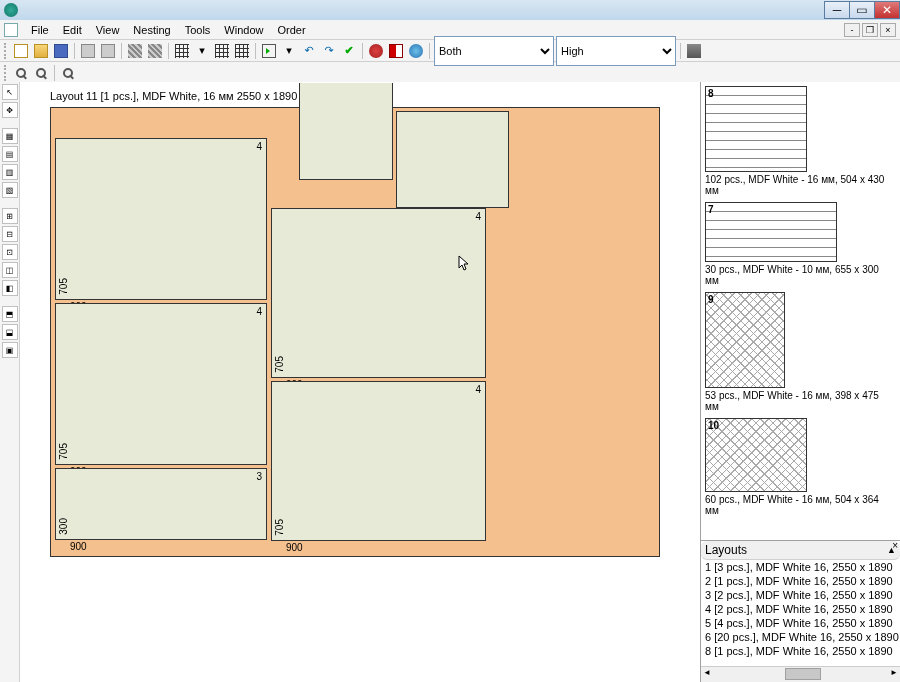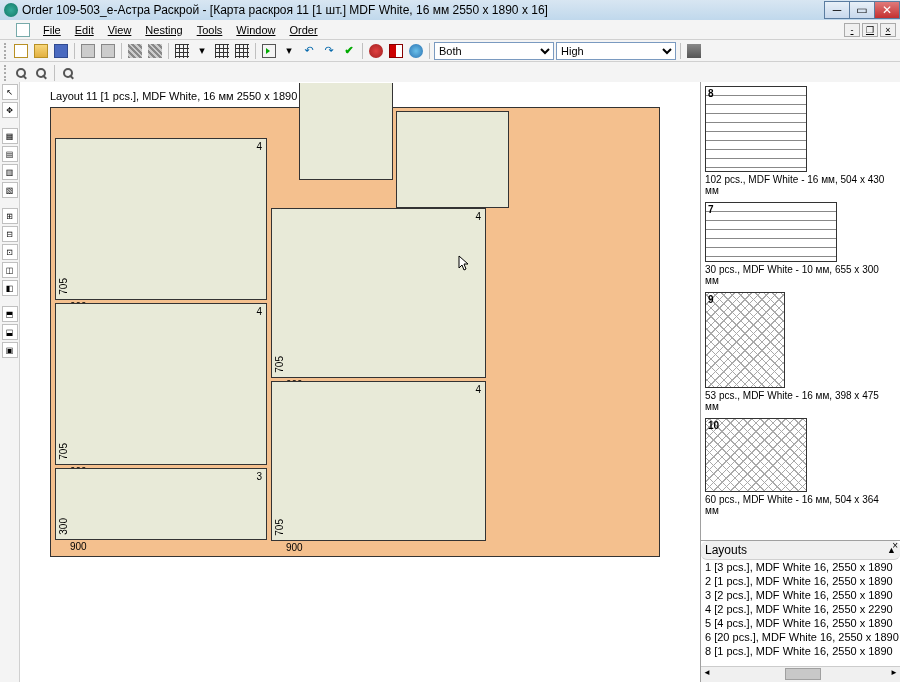--- a/index.html
+++ b/index.html
@@ -6,32 +6,32 @@
 body { font-family: Tahoma, Arial, sans-serif; font-size: 11px; background: #fff; width: 900px; height: 682px; overflow: hidden; position: relative; }
 
 
 .titlebar { height: 20px; background: linear-gradient(#d8e6f2, #c0d8ec); display: flex; align-items: center; padding-left: 4px; font-size: 12px; color: #000; }
 .titlebar .app-icon { width: 14px; height: 14px; border-radius: 50%; background: radial-gradient(#3a9, #176); margin-right: 4px; }
 .titlebar .buttons { margin-left: auto; display: flex; }
 .titlebar .buttons div { width: 26px; height: 18px; border: 1px solid #5a7ca0; margin-left: -1px; display: flex; align-items: center; justify-content: center; background: linear-gradient(#e8f0f8, #c8d8ec); cursor: pointer; }
 .titlebar .buttons .close { background: linear-gradient(#e07a7a, #c43030); color: #fff; }
 
 
-.menubar { height: 20px; background: #f4f4f4; border-bottom: 1px solid #d0d0d0; display: flex; align-items: center; padding-left: 14px; text-decoration: underline; }
+.menubar { height: 20px; background: #f4f4f4; border-bottom: 1px solid #d0d0d0; display: flex; align-items: center; padding-left: 2px; }
 .menubar .mdi-icon { width: 14px; height: 14px; border: 1px solid #7aa; background: #fff; margin: 0 6px 0 2px; }
 .menubar .item { padding: 2px 7px; cursor: pointer; }
 .menubar .mdi-controls { margin-left: auto; display: flex; padding-right: 4px; }
 .menubar .mdi-controls div { width: 16px; height: 14px; border: 1px solid #aaa; margin-left: 2px; display:flex; align-items:center; justify-content:center; font-size:9px; cursor:pointer; background:#f0f0f0; }
 
 
 .toolbar { height: 22px; background: #f4f4f4; border-bottom: 1px solid #d0d0d0; display: flex; align-items: center; padding-left: 4px; gap: 2px; }
 .toolbar .grip { width: 4px; height: 16px; border-left: 2px dotted #aaa; margin-right: 2px; }
 .toolbar .btn { width: 18px; height: 18px; display:flex; align-items:center; justify-content:center; border: 1px solid transparent; cursor:pointer; }
 .toolbar .sep { width:1px; height:16px; background:#c0c0c0; margin: 0 2px; }
-.toolbar select { height: 18px; font-size: 11px; border: 1px solid #7a9ac0; background:#fff; }
+.toolbar select { height: 30px; font-size: 11px; border: 1px solid #7a9ac0; background:#fff; }
 .toolbar .sel1 { width: 120px; }
 .toolbar .sel2 { width: 120px; }
 
 
 .ico { width:14px; height:14px; display:inline-block; }
 .ico-new { background:#fff; border:1px solid #b89024; }
 .ico-open { background:linear-gradient(#f7d67a,#e2b040); border:1px solid #b89024; }
 .ico-save { background:#4a6ac0; border:1px solid #304a90; }
 .ico-print { background:#ccc; border:1px solid #888; }
 .ico-settings { background:repeating-linear-gradient(45deg,#888,#888 2px,#ccc 2px,#ccc 4px); }
@@ -91,21 +91,20 @@
 .hscroll-placeholder .thumb { position:absolute; left:42%; width:36px; top:1px; height:12px; background:#c8c8c8; border:1px solid #a0a0a0; }
 
 .cursor-mock { position:absolute; left:438px; top:173px; width:14px; height:18px; pointer-events:none; }
 .cursor-mock svg { width:14px; height:18px; }
 </style>
 </head>
 <body>
 
 <div class="titlebar">
   <div class="app-icon"></div>
-  <span>Order 109-503_e-Астра Раскрой - [Карта раскроя 11 [1 шт.] MDF White, 16 мм 2550 x 1890 x 16]</span>
   <div class="buttons">
     <div>─</div>
     <div>▭</div>
     <div class="close">✕</div>
   </div>
 </div>
 
 <div class="menubar">
   <div class="mdi-icon"></div>
   <div class="item">File</div>
@@ -290,21 +289,21 @@
     <div class="layouts-panel">
       <span class="close-x" style="top:-1px">×</span>
       <div class="layouts-header">
         <span>Layouts</span>
         <span style="margin-left:auto;font-size:9px;cursor:pointer">▲</span>
       </div>
       <div class="layouts-list" id="layouts-list">
           <div class="row">1 [3 pcs.], MDF White 16, 2550 x 1890</div>
           <div class="row">2 [1 pcs.], MDF White 16, 2550 x 1890</div>
           <div class="row">3 [2 pcs.], MDF White 16, 2550 x 1890</div>
-          <div class="row">4 [2 pcs.], MDF White 16, 2550 x 2290</div>
+          <div class="row">4 [2 pcs.], MDF White 16, 2550 x 1890</div>
           <div class="row">5 [4 pcs.], MDF White 16, 2550 x 1890</div>
           <div class="row">6 [20 pcs.], MDF White 16, 2550 x 1890</div>
           <div class="row">8 [1 pcs.], MDF White 16, 2550 x 1890</div>
         </div>
       <div class="hscroll-placeholder">
         <span style="position:absolute;left:2px;top:1px;font-size:8px">◄</span>
         <div class="thumb"></div>
         <span style="position:absolute;right:2px;top:1px;font-size:8px">►</span>
       </div>
     </div>

